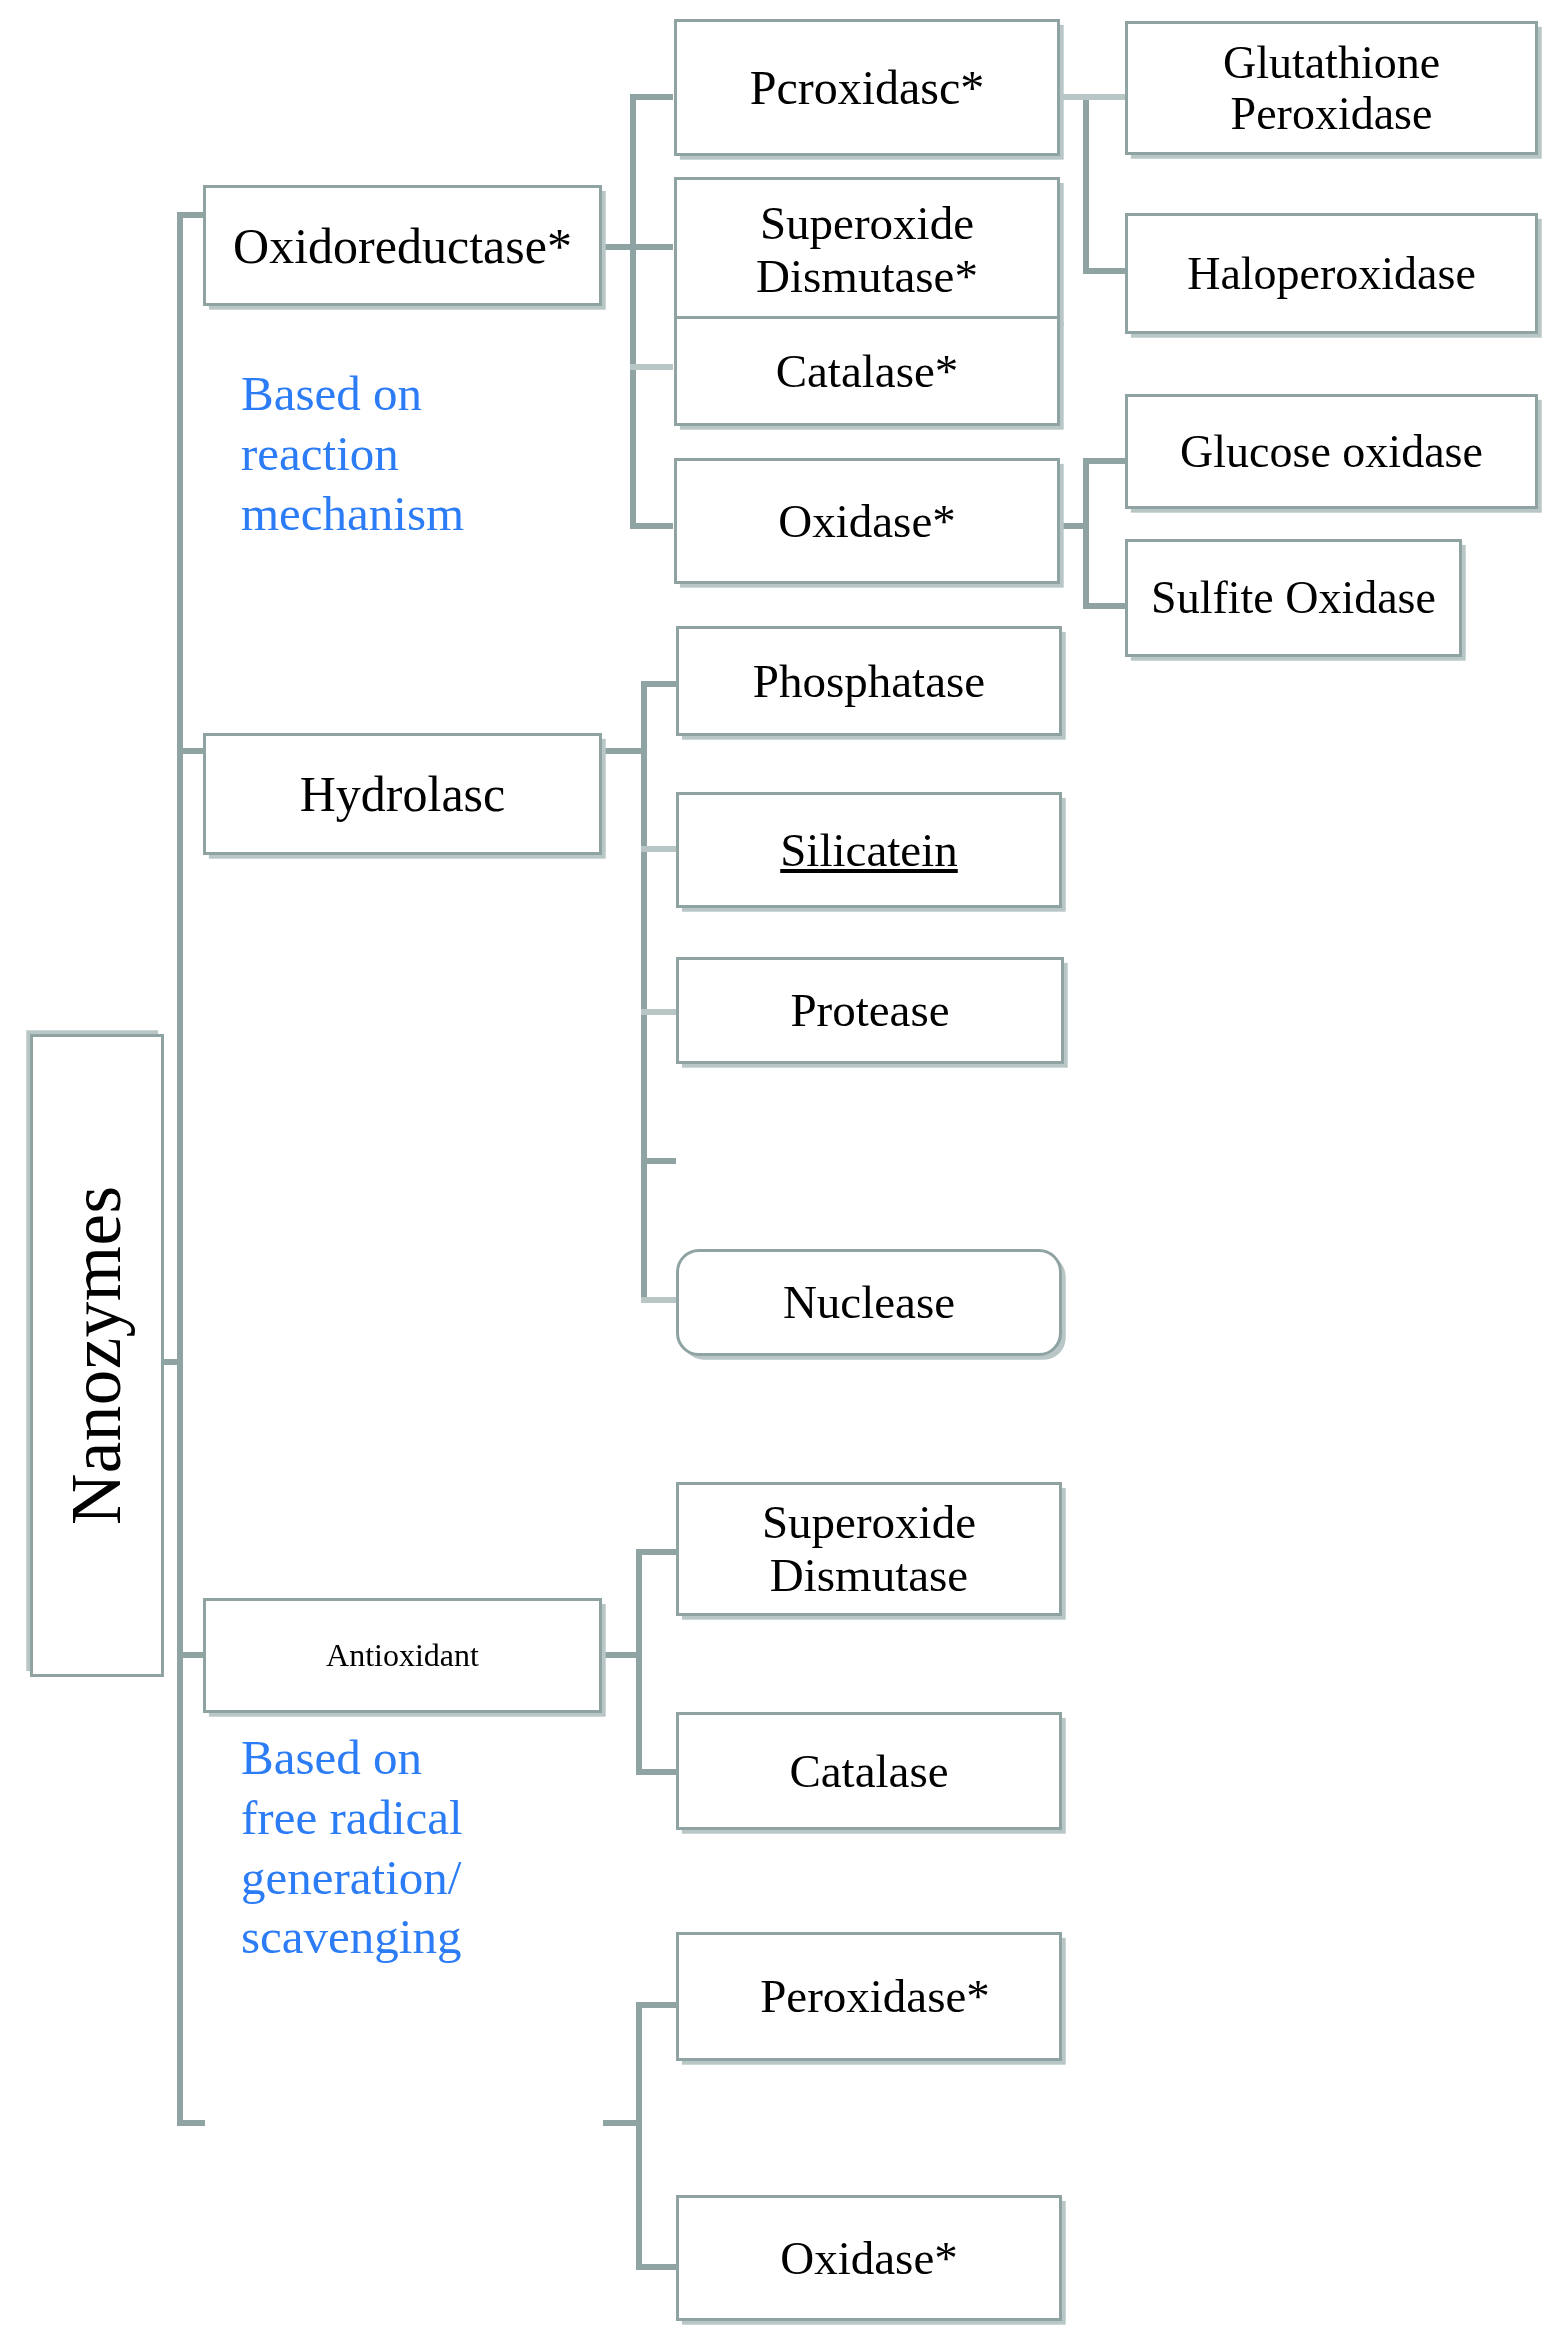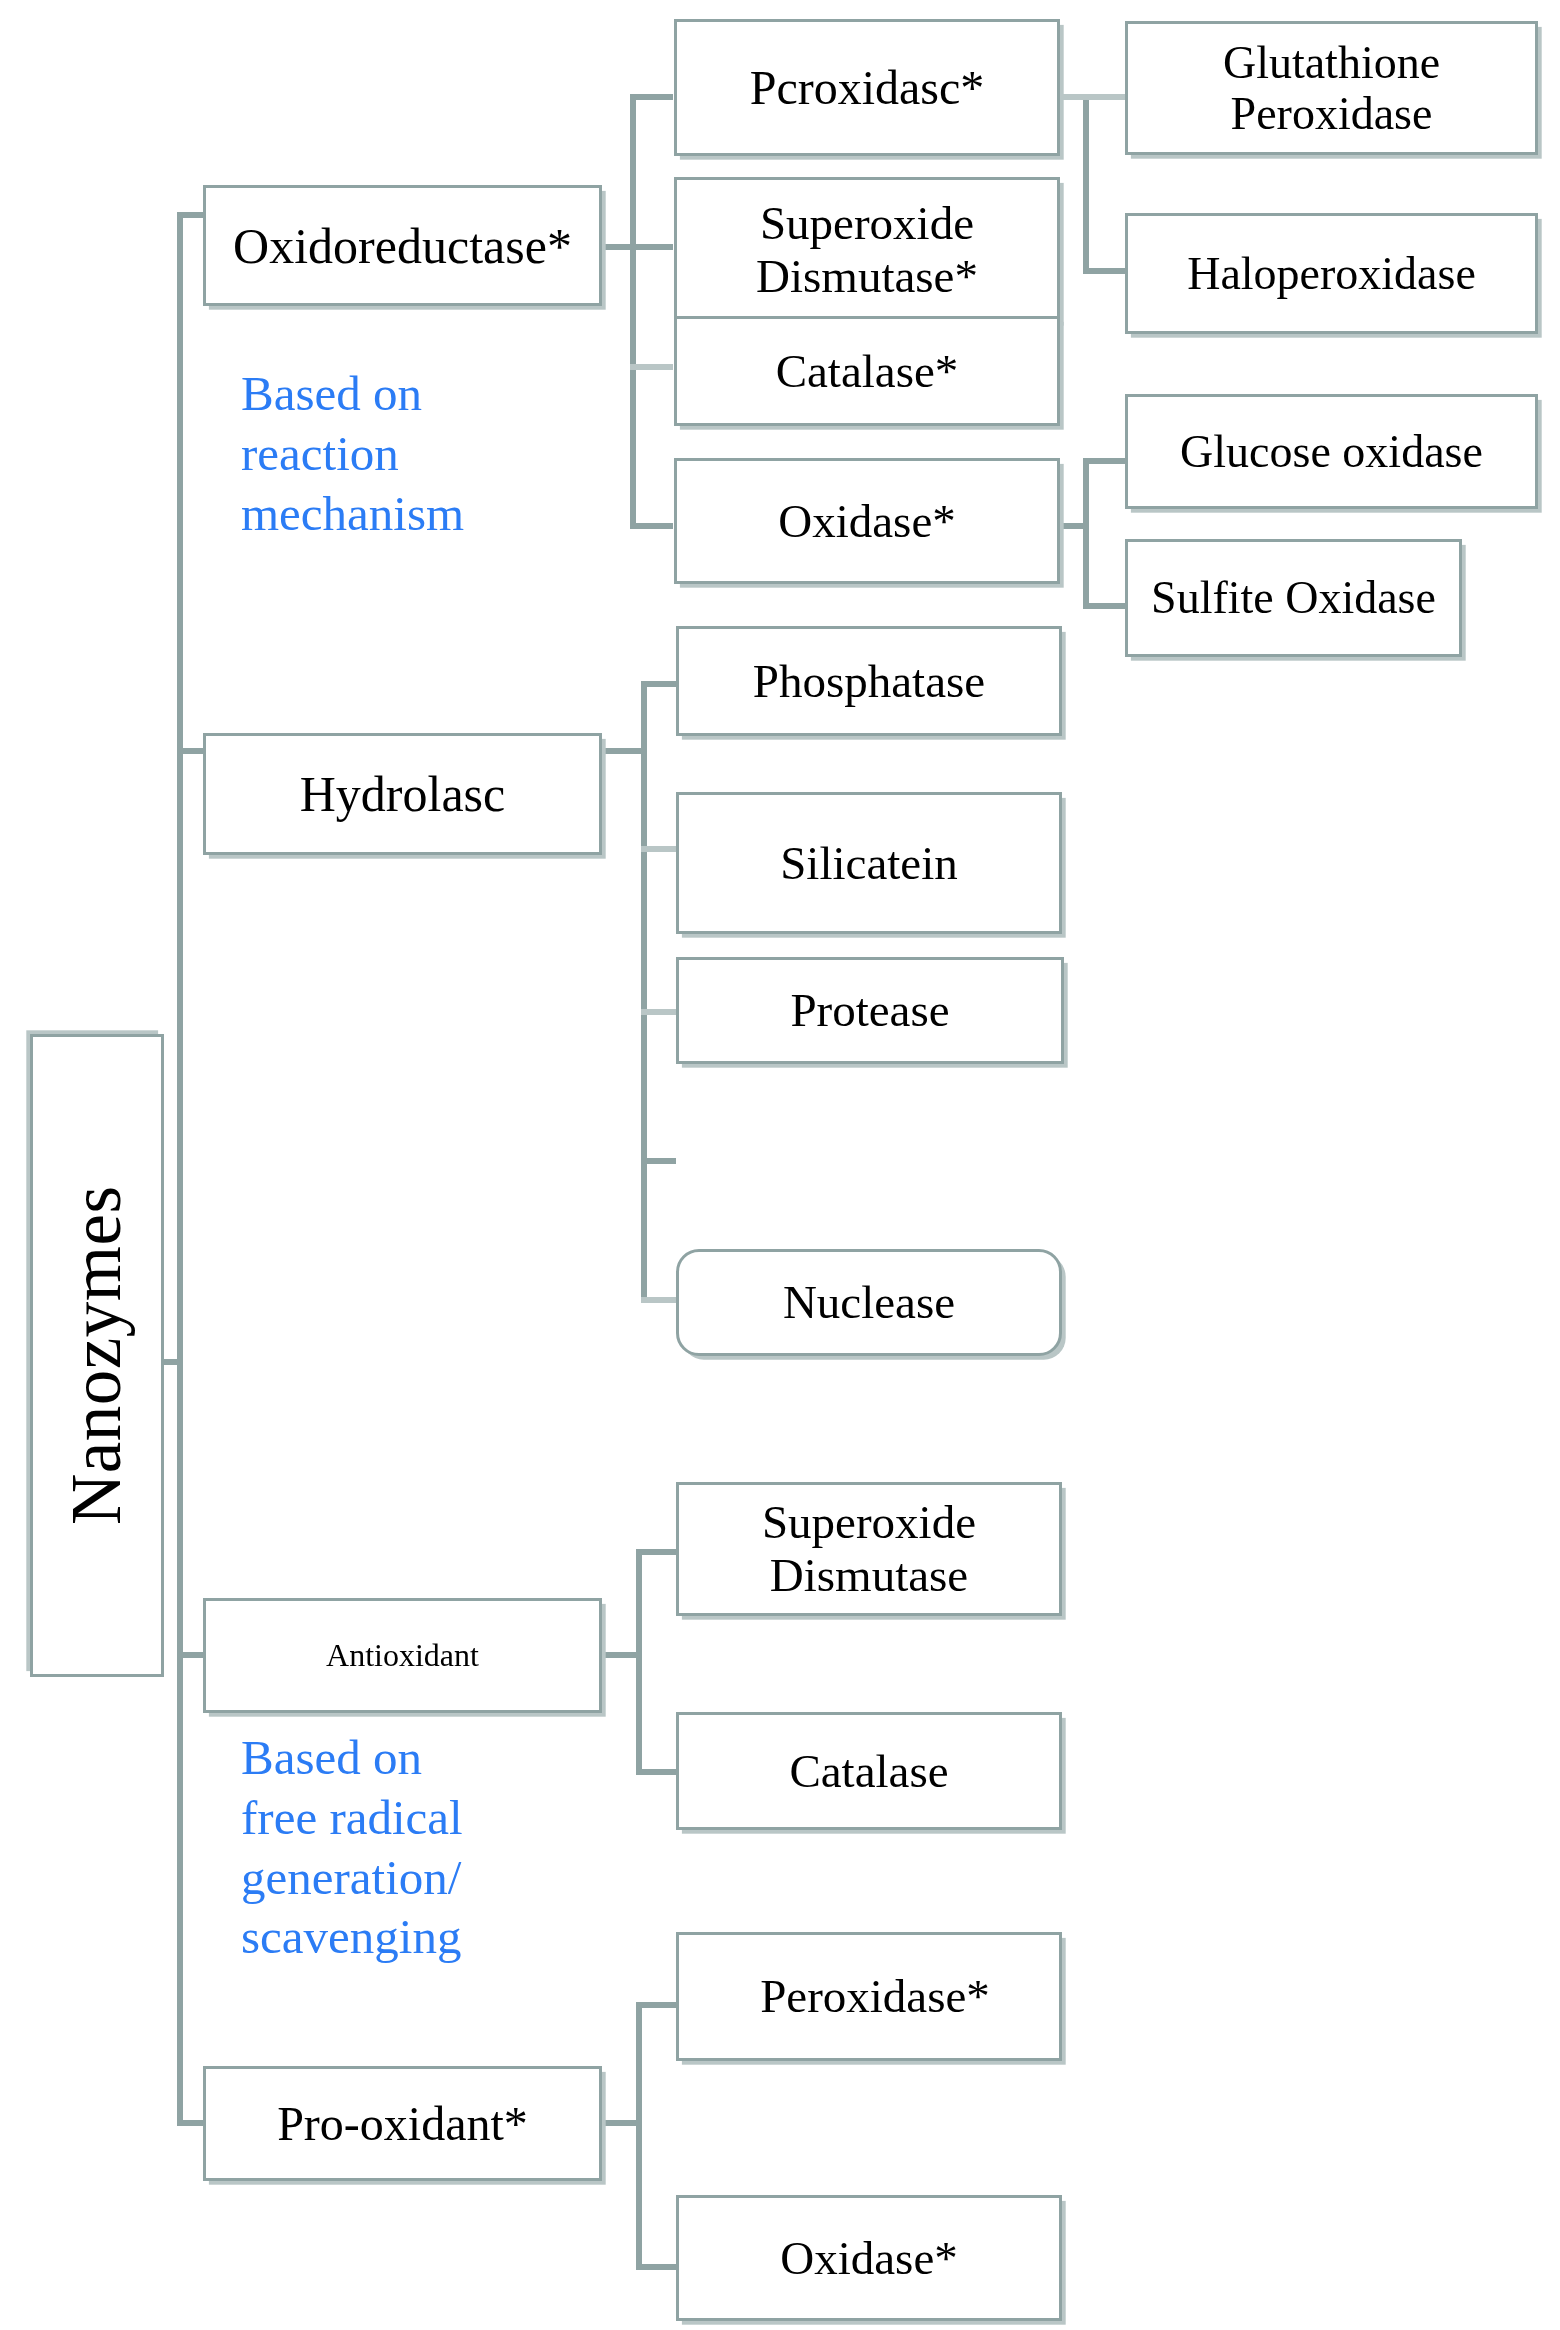--- a/index.html
+++ b/index.html
@@ -120,23 +120,20 @@
   </div>
 
   <div class="node lvl1" style="left:203px; top:687px; width:399px; height:122px; font-size:50px;margin-top:46px;">
     <span>Hydrolasc</span>
   </div>
 
   <div class="node lvl1" style="left:203px; top:1598px; width:399px; height:115px; font-size:32px;">
     <span>Antioxidant</span>
   </div>
 
-  <div class="node lvl1" style="left:203px; top:2066px; width:399px; height:115px; font-size:48px;">
-    <span>Pro-oxidant*</span>
-  </div>
 
   <div class="node lvl2" style="left:674px; top:19px; width:386px; height:137px; font-size:48px;">
     <span>Pcroxidasc*</span>
   </div>
 
   <div class="node lvl2" style="left:674px; top:177px; width:386px; height:145px; font-size:47px;">
     <span style="white-space:pre-line;">Superoxide
 Dismutase*</span>
   </div>
 
@@ -162,21 +159,21 @@
   </div>
 
   <div class="node lvl3" style="left:1125px; top:539px; width:337px; height:118px; font-size:46px;">
     <span>Sulfite Oxidase</span>
   </div>
 
   <div class="node lvl2" style="left:676px; top:626px; width:386px; height:110px; font-size:47px;">
     <span>Phosphatase</span>
   </div>
 
-  <div class="node lvl2" style="left:676px; top:792px; width:386px; height:142px; font-size:47px;">
+  <div class="node lvl2" style="left:676px; top:792px; width:386px; height:116px; font-size:47px;text-decoration:underline;">
     <span>Silicatein</span>
   </div>
 
   <div class="node lvl2" style="left:676px; top:957px; width:388px; height:107px; font-size:47px;">
     <span>Protease</span>
   </div>
 
 
   <div class="node lvl2" style="left:676px; top:1249px; width:386px; height:107px; font-size:47px;border-radius:23px;">
     <span>Nuclease</span>

